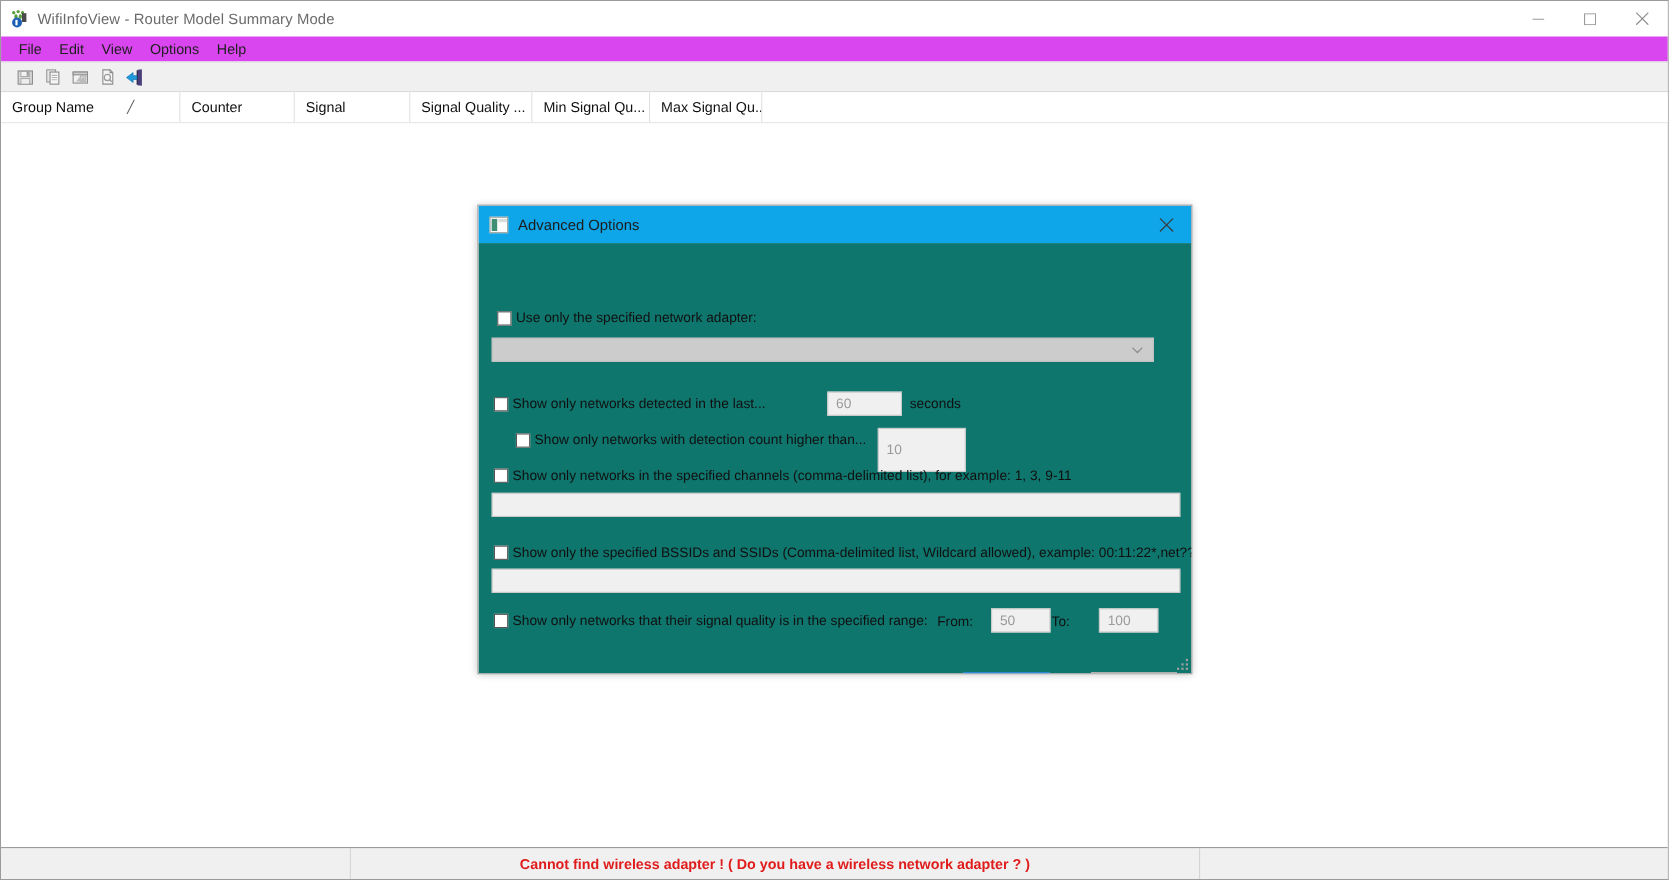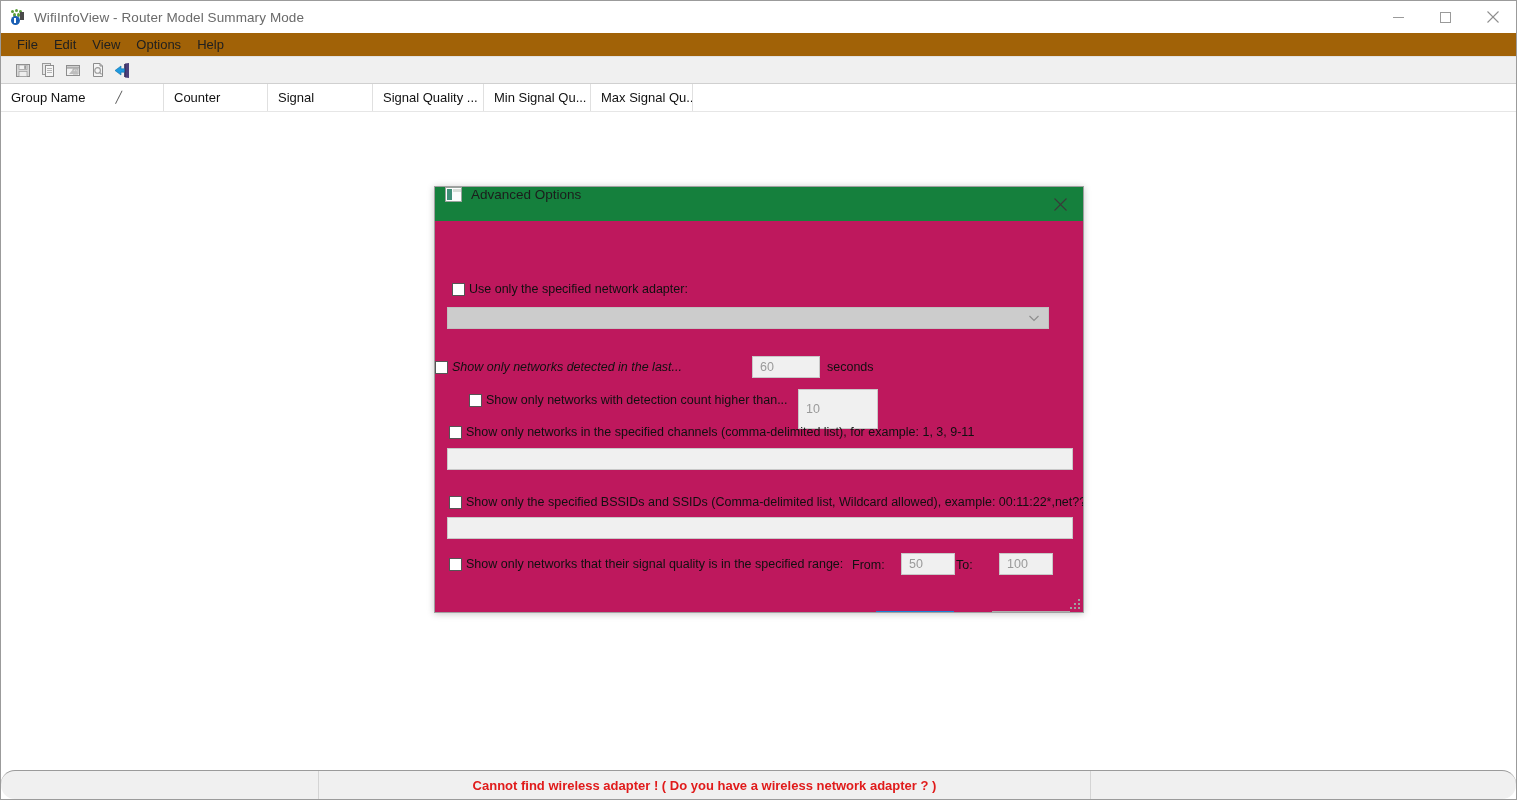--- a/index.html
+++ b/index.html
@@ -66,21 +66,21 @@
   }
   .win-btn {
     width: 47px; height: 32px;
     display: flex; align-items: center; justify-content: center;
   }
   .win-btn svg { display: block; }
 
   
   #menu-bar {
     height: 23px; min-height: 23px;
-    background: #a16207;
+    background: #d946ef;
     display: flex; align-items: center;
     padding-left: 8px;
   }
   .menu-item {
     font-size: 13px; color: #202020;
     padding: 2px 8px; white-space: nowrap;
   }
 
   
   #toolbar {
@@ -117,21 +117,20 @@
     margin-left: 14px; font-size: 11px; color: #555555;
   }
 
   
   #status-bar {
     height: 28px; min-height: 28px;
     background: #f0f0f0;
     border-top: 1px solid #9b9b9b;
     display: flex; align-items: stretch;
     font-size: 12.5px;
-    border-radius: 14px;
   }
   .sb-panel {
     display: flex; align-items: center; justify-content: center;
     border-right: 1px solid #d4d4d4;
     box-sizing: border-box;
     overflow: hidden; white-space: nowrap;
   }
   #sb-left   { width: 318px; }
   #sb-center { width: 772px; color: #e01b1b; font-weight: bold; font-size: 13px; }
   #sb-right  { flex: 1; border-right: none; }
@@ -143,22 +142,22 @@
     width: 650px; height: 427px;
     background: #f0f0f0;
     border: 1px solid #a0a0a0;
     box-sizing: border-box;
     box-shadow: 0 1px 7px rgba(0,0,0,0.22);
     display: flex; flex-direction: column;
     overflow: hidden;
   }
   #dlg-title-bar {
     height: 34px; min-height: 34px;
-    background: #15803d;
-    display: flex; 
+    background: #0ea5e9;
+    display: flex; align-items: center;
     position: relative;
   }
   #dlg-icon {
     width: 17px; height: 15px;
     margin-left: 10px; margin-right: 9px;
     background: #fdfdfd;
     border: 1px solid #9aa39e;
     position: relative; box-sizing: border-box; flex: none;
   }
   #dlg-icon:before {
@@ -169,21 +168,21 @@
     content: ""; position: absolute; left: 7px; top: 1px;
     width: 8px; height: 3px; background: #d9ded9;
   }
   #dlg-title-text { font-size: 13.5px; color: #1c1c1c; }
   #dlg-close {
     position: absolute; right: 0; top: 0;
     width: 45px; height: 34px;
     display: flex; align-items: center; justify-content: center;
   }
 
-  #dlg-body { flex: 1; position: relative; background: #be185d; }
+  #dlg-body { flex: 1; position: relative; background: #0f766e; }
 
   .chk-row { position: absolute; display: flex; align-items: center; }
   .chk-box {
     width: 13px; height: 13px;
     background: #ffffff;
     border: 1px solid #555555;
     box-sizing: border-box;
     flex: none;
     margin-right: 4px;
   }
@@ -363,21 +362,21 @@
       <span class="chk-box"></span>
       <span class="chk-label">Use only the specified network adapter:</span>
     </div>
     <div class="combo-disabled" style="left:12px; top:86px; width:602px; height:22px;">
       <span></span>
       <svg width="10" height="7" viewBox="0 0 10 7">
         <polyline points="0.5,1 5,5.5 9.5,1" fill="none" stroke="#8e8e8e" stroke-width="1.2"></polyline>
       </svg>
     </div>
 
-    <div class="chk-row" style="left:0; top:139px;font-style:italic;">
+    <div class="chk-row" style="left:14px; top:139px;">
       <span class="chk-box"></span>
       <span class="chk-label">Show only networks detected in the last...</span>
     </div>
     <div class="txt-field" style="left:317px; top:135px; width:68px; height:22px;">60</div>
     <div class="plain-label" style="left:392px; top:139px;">seconds</div>
 
     <div class="chk-row" style="left:14px; top:172px;margin-left:20px;">
       <span class="chk-box"></span>
       <span class="chk-label">Show only networks with detection count higher than...</span>
     </div>

